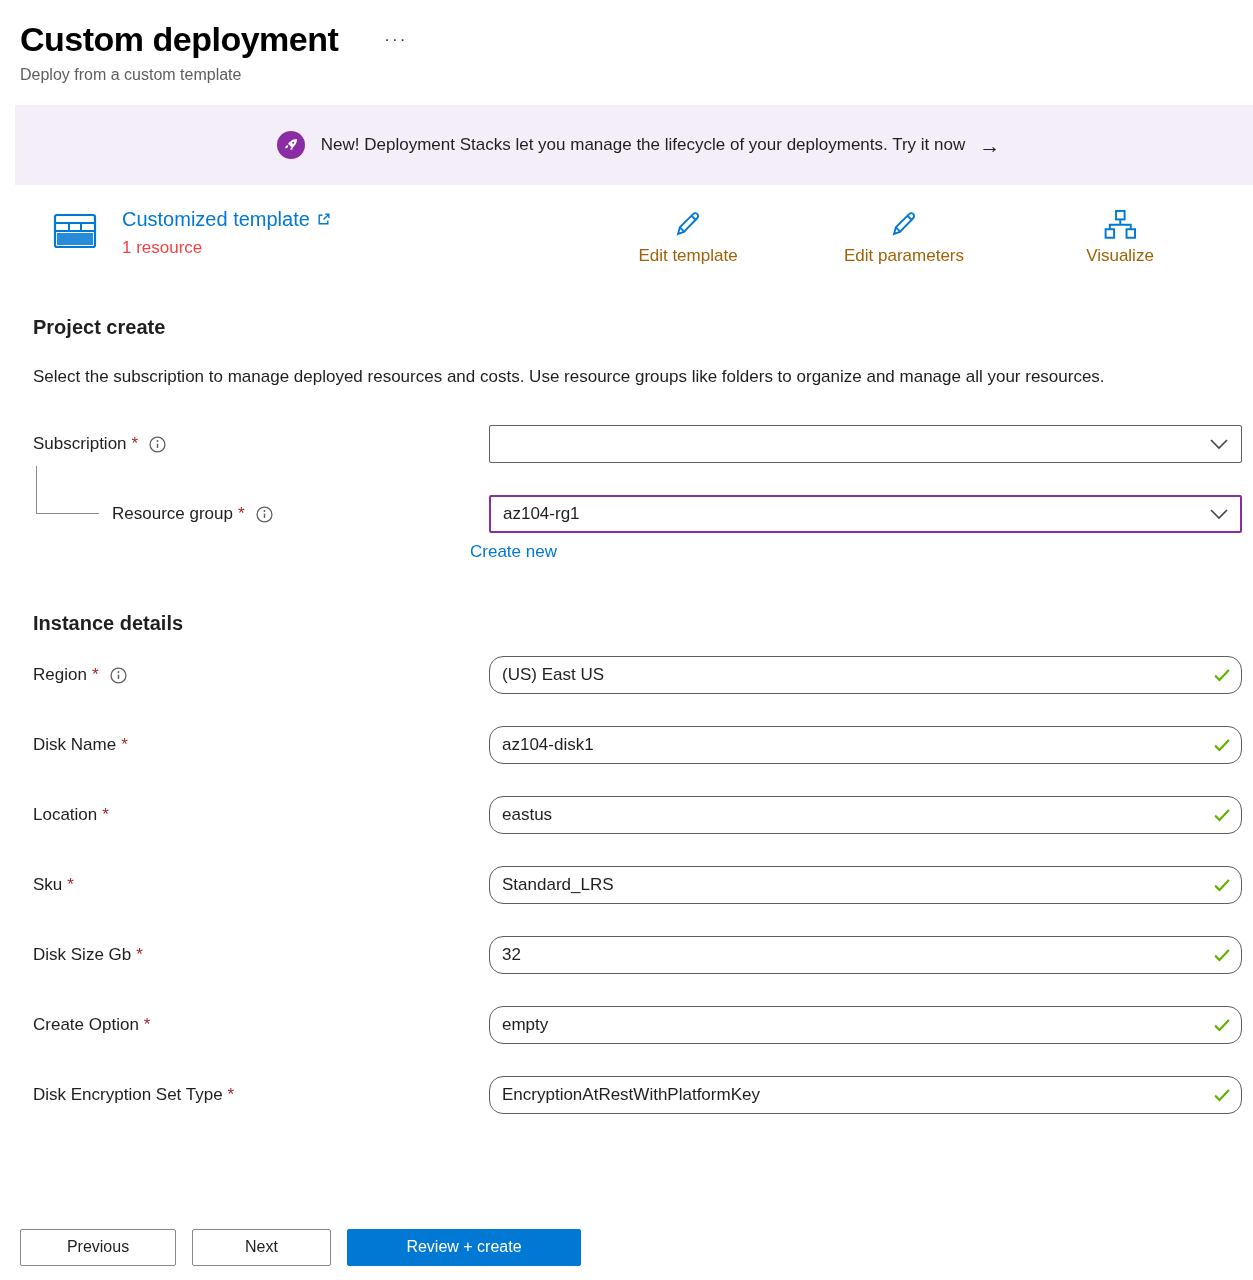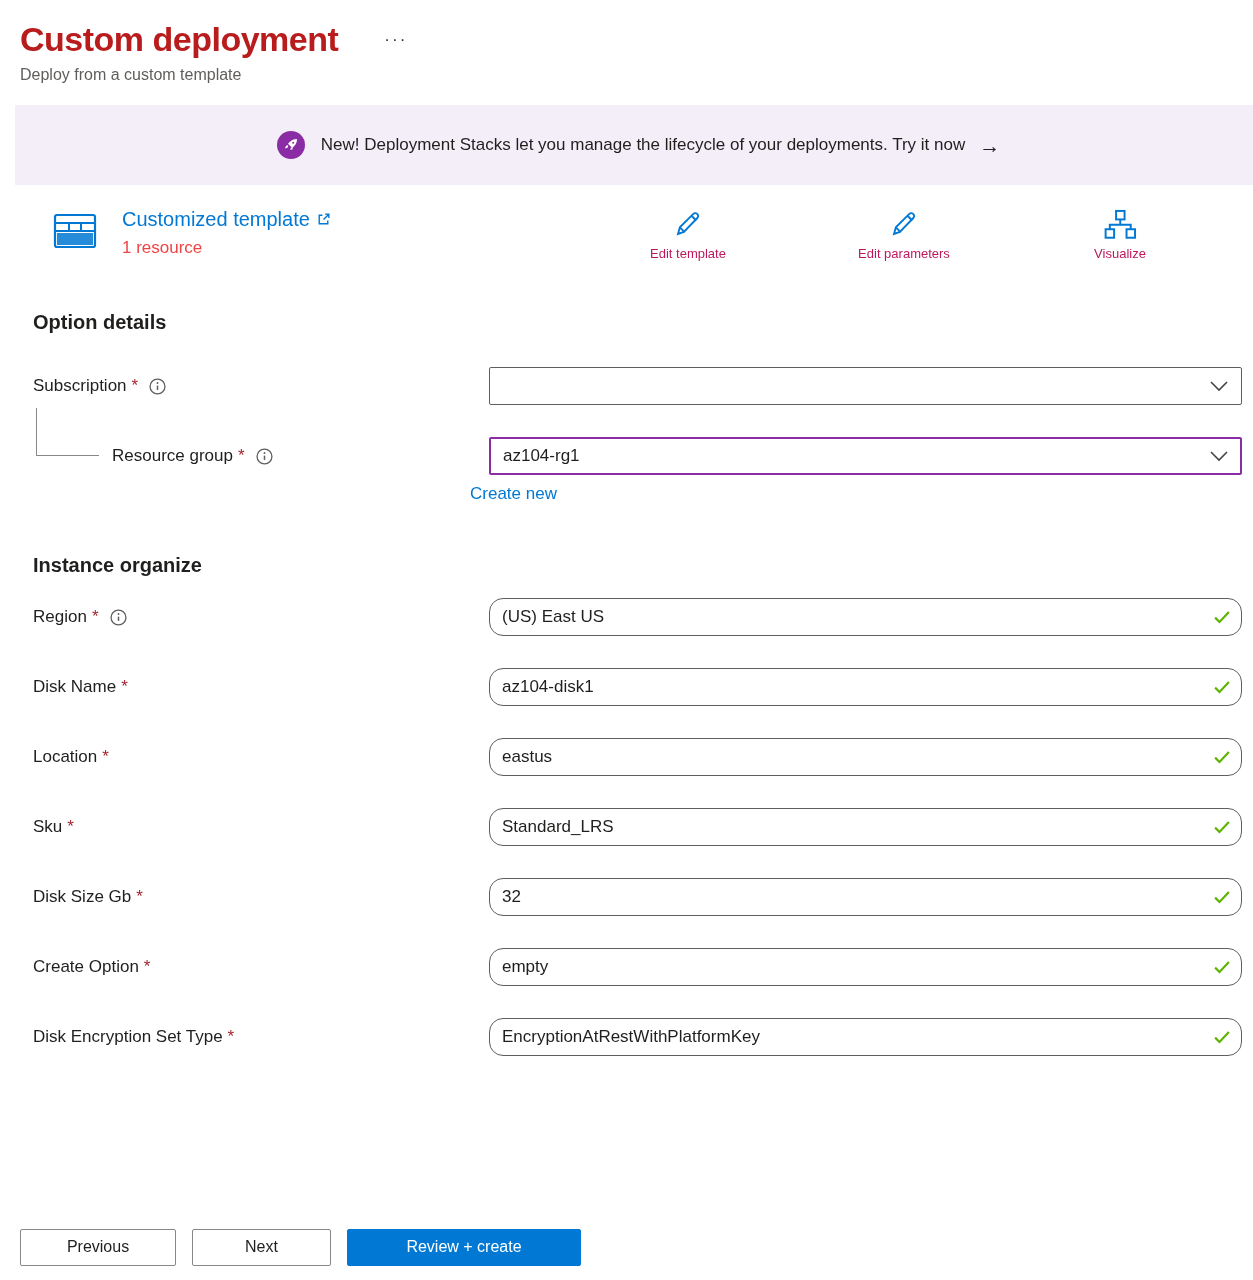--- a/index.html
+++ b/index.html
@@ -6,39 +6,39 @@
   html,body { margin:0; padding:0; background:#fff; }
   body { font-family:"Liberation Sans", sans-serif; color:#201f1e; }
   .page { position:relative; width:1253px; height:1280px; overflow:hidden; background:#fff; }
 
   
   .breadcrumb { margin:10px 0 0 21px; display:flex; align-items:center; gap:8px; font-size:17px; }
   .breadcrumb a { color:#0078d4; text-decoration:none; cursor:pointer; }
 
   
   .title-row { margin:20px 0 0 20px; display:flex; align-items:center; }
-  .page-title { font-size:34px; font-weight:700; color:#b91c1c; letter-spacing:-0.5px; }
+  .page-title { font-size:34px; font-weight:700; color:#000000; letter-spacing:-0.5px; }
   .more-btn { margin-left:42px; font-size:17px; color:#323130; letter-spacing:2px; cursor:pointer; line-height:1; padding:4px; }
   .subtitle { margin:7px 0 0 20px; font-size:16px; color:#605e5c; }
 
   
   .banner { margin:21px 0 0 15px; width:1238px; height:80px; background:#f4eef8; display:flex; align-items:center; padding:0 24px 0 33px;justify-content:center; }
   .rocket-circle { width:28px; height:28px; border-radius:50%; background:#8a2da5; display:flex; align-items:center; justify-content:center; flex:0 0 auto; }
   .banner-text { margin-left:16px; font-size:17px; color:#201f1e; cursor:pointer; }
   .banner-arrow { margin-left:14px; font-size:21px; color:#201f1e; line-height:1; }
 
   
   .template-row { margin:23px 25px 0 52px; display:flex; align-items:flex-start; }
   .template-icon { width:46px; height:46px; flex:0 0 auto; }
   .template-info { margin-left:24px; }
   .template-link { display:flex; align-items:center; gap:6px; font-size:20px; color:#0078d4; cursor:pointer; }
   .template-count { margin-top:7px; font-size:17px; color:#ef4444; }
   .actions { margin-left:auto; display:flex; }
   .action { width:216px; display:flex; flex-direction:column; align-items:center; gap:6px; cursor:pointer; }
-  .action-label { font-size:13px; color:#be185d; }
+  .action-label { font-size:17px; color:#a16207; }
 
   
   .section-heading { margin:50px 0 0 33px; font-size:20px; font-weight:700; color:#201f1e; }
   .section-desc { margin:22px 33px 0 33px; font-size:17px; line-height:31px; color:#201f1e; max-width:1160px; }
 
   
   .form { margin-left:33px; width:1209px; }
   .form-row { display:flex; align-items:center; position:relative; }
   .label-cell { width:437px; display:flex; align-items:center; font-size:17px; color:#201f1e; }
   .req { color:#a4262c; margin-left:5px; }
@@ -143,21 +143,22 @@
             <path d="M13.2 8.5v4M5.2 16.5v-4h16v4" fill="none" stroke="#0078d4" stroke-width="1.5"></path>
             <rect x="2" y="16" width="6.5" height="6.5" fill="none" stroke="#0078d4" stroke-width="1.5"></rect>
             <rect x="18" y="16" width="6.5" height="6.5" fill="none" stroke="#0078d4" stroke-width="1.5"></rect>
           </svg>
         </span>
         <span class="action-label">Visualize</span>
       </div>
     </div>
   </div>
 
-  <div class="section-heading">Option details</div>
+  <div class="section-heading">Project create</div>
+  <div class="section-desc">Select the subscription to manage deployed resources and costs. Use resource groups like folders to organize and manage all your resources.</div>
 
   <div class="form">
     
     <div class="form-row row-sub">
       <div class="label-cell">
         <span>Subscription</span>
           <span class="req">*</span>
         <span class="info-icon">
           <svg width="17" height="17" viewBox="0 0 16 16">
               <circle cx="8" cy="8" r="7" fill="none" stroke="#605e5c" stroke-width="1.2"></circle>
@@ -199,21 +200,21 @@
             <svg width="20" height="14" viewBox="0 0 20 14">
                 <path d="M2 3l8 8 8-8" fill="none" stroke="#484644" stroke-width="1.6"></path>
               </svg>
           </span>
         </div>
       </div>
     </div>
     <span class="create-new">Create new</span>
   </div>
 
-  <div class="section-heading">Instance organize</div>
+  <div class="section-heading">Instance details</div>
 
   <div class="form">
 
     <div class="form-row row-inst-first">
       <div class="label-cell">
         <span>Region</span>
           <span class="req">*</span>
         <span class="info-icon">
           <svg width="17" height="17" viewBox="0 0 16 16">
               <circle cx="8" cy="8" r="7" fill="none" stroke="#605e5c" stroke-width="1.2"></circle>

